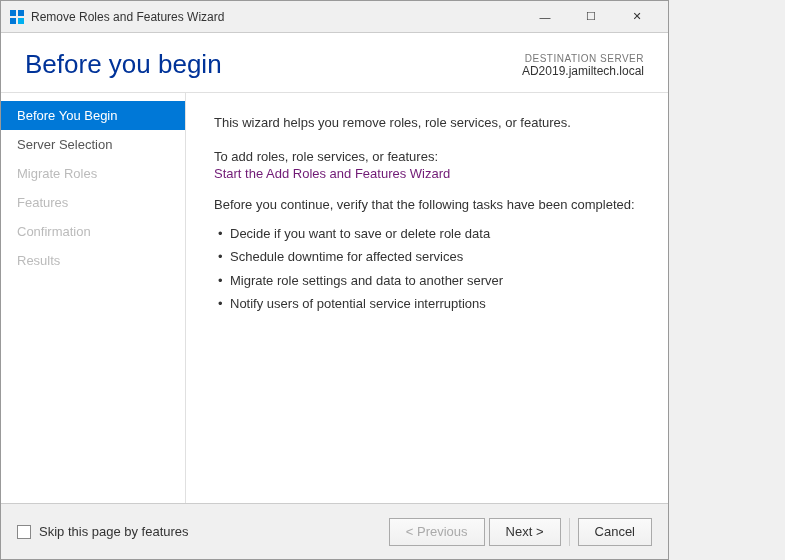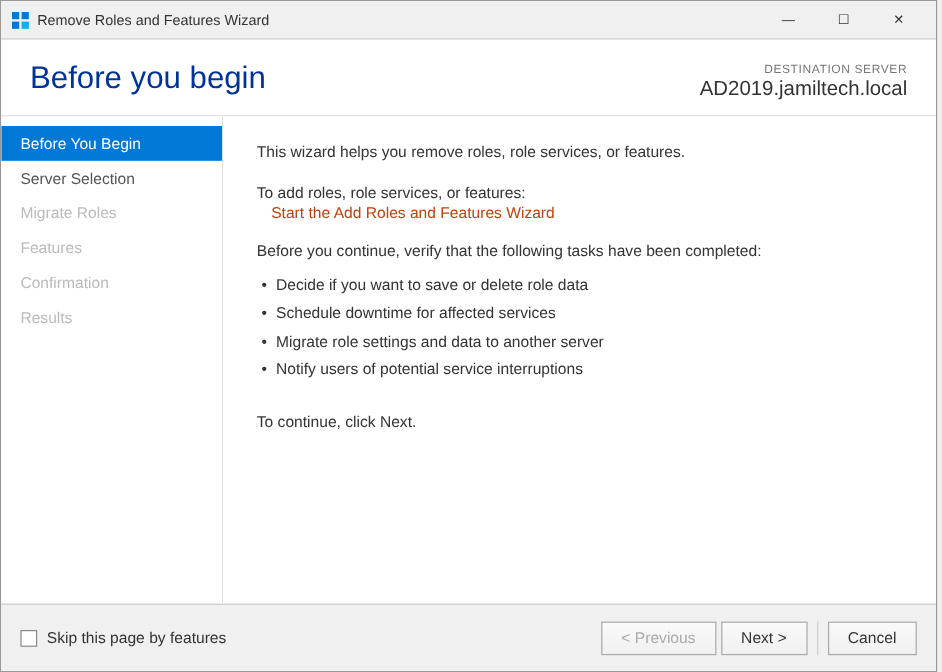--- a/index.html
+++ b/index.html
@@ -7,21 +7,21 @@
       width: 785px;
       height: 560px;
       font-family: 'Segoe UI', Tahoma, Geneva, Verdana, sans-serif;
       font-size: 13px;
       background: #f0f0f0;
       overflow: hidden;
     }
 
     
     .window {
-      width: 781px;
+      width: 669px;
       height: 560px;
       background: #fff;
       border: 1px solid #999;
       display: flex;
       flex-direction: column;
     }
 
     .titlebar {
       height: 32px;
       background: #f0f0f0;
@@ -101,21 +101,21 @@
     }
 
     .destination-server .label {
       font-size: 10px;
       color: #777;
       text-transform: uppercase;
       letter-spacing: 0.5px;
     }
 
     .destination-server .server-name {
-      font-size: 17px;
+      font-size: 12px;
       color: #333;
     }
 
     
     .body-area {
       flex: 1;
       display: flex;
       overflow: hidden;
       border-top: 1px solid #e0e0e0;
     }
@@ -165,25 +165,24 @@
       margin-bottom: 16px;
     }
 
     .add-roles-section p {
       font-size: 13px;
       color: #333;
       margin-bottom: 2px;
     }
 
     .link {
-      color: #c2410c;
+      color: #701a75;
       text-decoration: none;
       font-size: 13px;
       cursor: pointer;
-      margin-left: 12px;
     }
 
     .verify-section {
       margin-bottom: 16px;
     }
 
     .verify-section p {
       font-size: 13px;
       color: #333;
       margin-bottom: 10px;
@@ -337,21 +336,20 @@
         <div class="verify-section">
           <p>Before you continue, verify that the following tasks have been completed:</p>
           <ul class="bullet-list">
             <li>Decide if you want to save or delete role data</li>
             <li>Schedule downtime for affected services</li>
             <li>Migrate role settings and data to another server</li>
             <li>Notify users of potential service interruptions</li>
           </ul>
         </div>
 
-        <p class="continue-text">To continue, click Next.</p>
       </div>
     </div>
   </div>
 
   <div class="footer">
     <div class="footer-left">
       <label class="checkbox-container">
         <span class="checkbox"></span>
         <span class="checkbox-label">Skip this page by features</span>
       </label>

